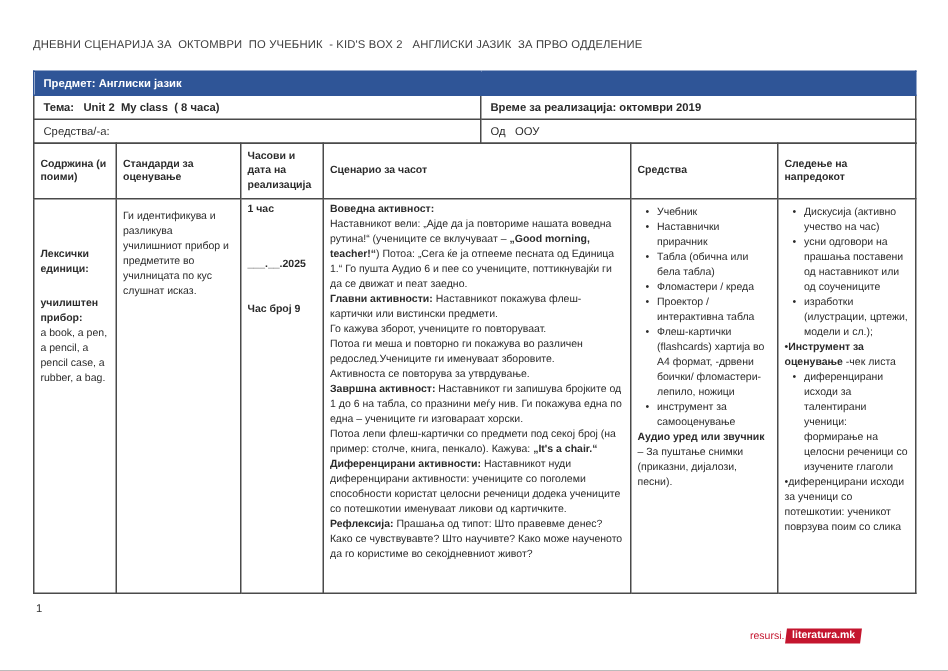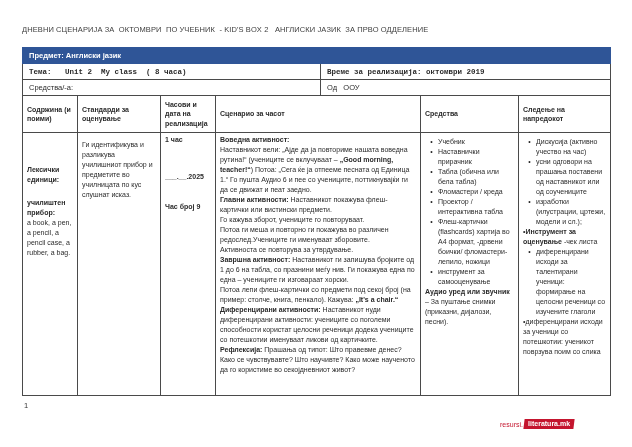--- a/index.html
+++ b/index.html
@@ -17,21 +17,21 @@
     position:absolute;left:22px;top:47px;width:588px;border-collapse:collapse;
     table-layout:fixed;font-size:7.5px;
   }
   .info-table td{
     border:1px solid #4a4a4a;padding:2px 6px;height:11px;white-space:pre;
     overflow:hidden;vertical-align:middle;margin-top:24px;
   }
   .info-table .blue-row td{
     background:#2f5597;color:#ffffff;font-weight:bold;border-color:#2f5597;
   }
-  .info-table .r2 td{font-weight:600;font-family:Liberation Mono, monospace;}
+  .info-table .r2 td{font-weight:600;}
   
   .main-table{
     position:absolute;left:22px;top:95px;width:588px;border-collapse:collapse;
     table-layout:fixed;font-size:7px;line-height:10px;
   }
   .main-table th,.main-table td{
     border:1px solid #4a4a4a;vertical-align:top;text-align:left;
     padding:2px 4px;overflow:hidden;
   }
   .main-table th{font-weight:bold;height:32px;vertical-align:middle;line-height:9.5px;}

